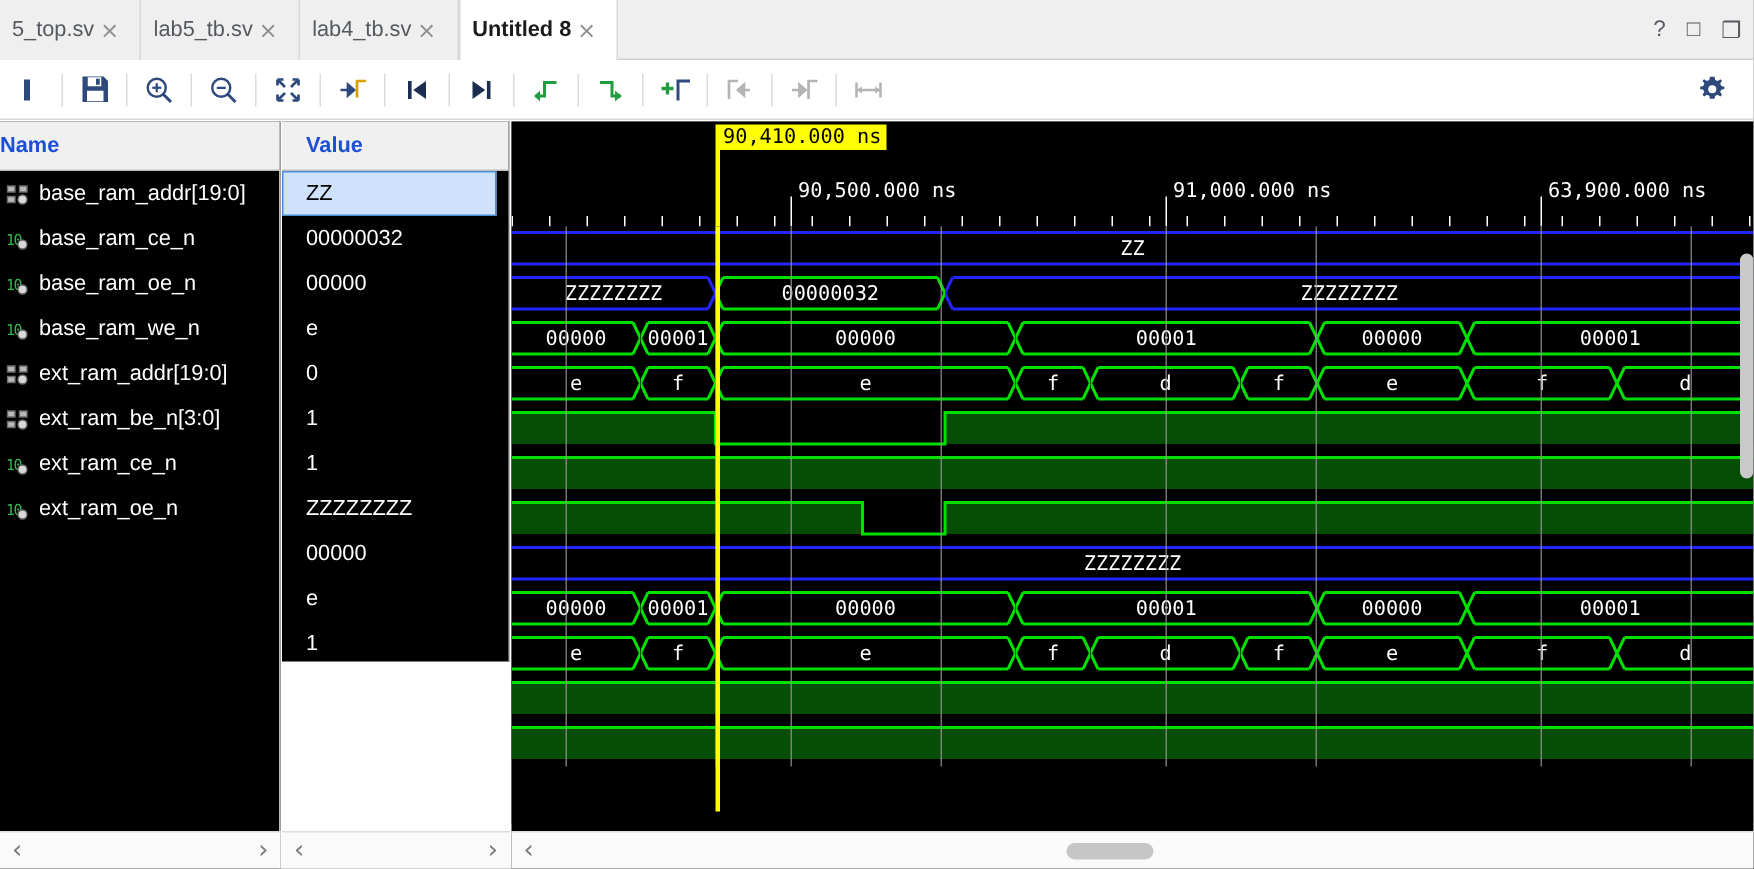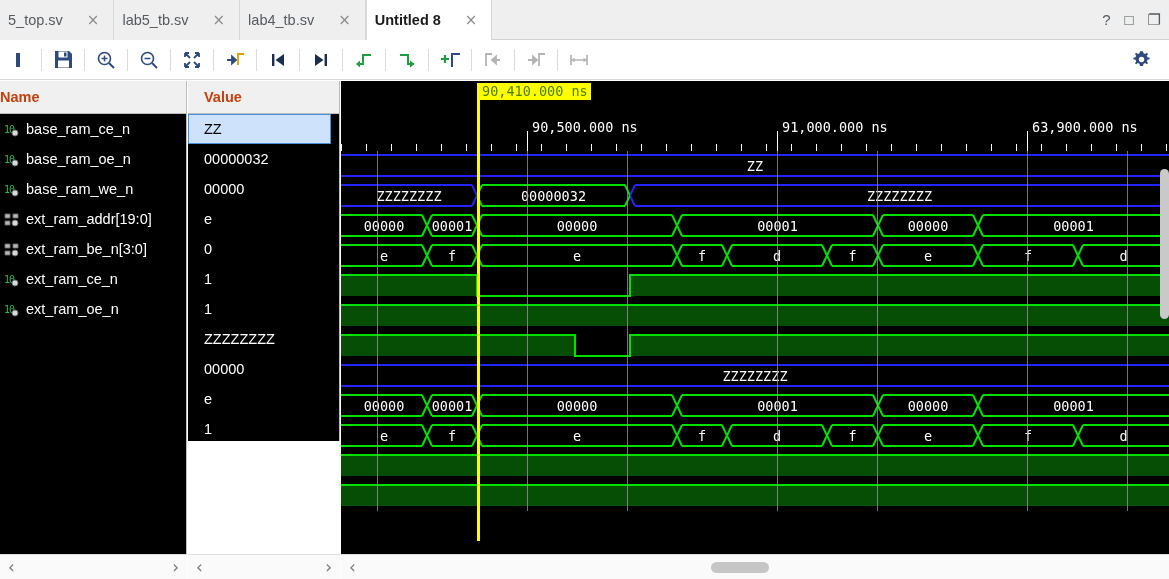--- a/index.html
+++ b/index.html
@@ -12,21 +12,21 @@
   }
   #app { position: relative; width: 1169px; height: 579px; }
 
   
   .tabbar {
     position: absolute; left: 0; top: 0; width: 1169px; height: 40px;
     background: #efefef; border-bottom: 1px solid #d0d0d0;
     display: flex; align-items: stretch;
   }
   .tab {
-    display: flex; align-items: center; gap: 21px;
+    display: flex; align-items: center; gap: 1px;
     padding: 0 11px 0 8px; height: 40px;
     font-size: 14.5px; color: #555a60;
     border-right: 1px solid #d8d8d8;
     background: #efefef; position: relative;
     white-space: nowrap;
   }
   .tab.active {
     background: #ffffff; color: #1b1b1b; font-weight: bold;
     border-right: 1px solid #d8d8d8;
     border-left: 1px solid #d8d8d8;
@@ -66,21 +66,21 @@
     background: #000000; border-right: 1px solid #bcbcbc;
   }
   .pane-wave {
     position: absolute; left: 341px; top: 81px; width: 828px; height: 498px;
     background: #000000; overflow: hidden;
   }
 
   .colhead {
     height: 33px; background: #f0f0f0; border-bottom: 1px solid #bcbcbc;
     display: flex; align-items: center;
-    font-size: 14.5px; font-weight: bold; color: #c2410c;
+    font-size: 14.5px; font-weight: bold; color: #1d4ed8;
   }
   .colhead.names { padding-left: 0px; }
   .colhead.values { padding-left: 16px; }
 
   .rows { position: relative; }
   .row {
     height: 30px; display: flex; align-items: center;
     font-size: 14.5px; color: #ffffff;
     font-family: "Liberation Sans", sans-serif;
     white-space: nowrap;
@@ -108,21 +108,21 @@
   .wave-body { position: relative; background: #000; height: 398px; }
   .tick { position: absolute; bottom: 0; width: 1px; background: #ffffff; }
   .tlabel-t {
     position: absolute; color: #ffffff; font-size: 13.5px;
     font-family: "DejaVu Sans Mono", monospace; white-space: nowrap;
   }
   .cursor {
     position: absolute; top: 0; width: 3px; background: #ffff00; z-index: 40;
   }
   .cursor-label {
-    position: absolute; background: #ffff00; color: #4d7c0f;
+    position: absolute; background: #ffff00; color: #000000;
     font-family: "DejaVu Sans Mono", monospace; font-size: 13.5px;
     padding: 1px 3px 1px 2px; white-space: nowrap; z-index: 41;
     line-height: 15px;
   }
   .wrow { position: absolute; left: 0; width: 828px; height: 30px; }
   .gridline { position: absolute; width: 1px; background: #9a9a9a; opacity: .75; }
 
   .bus { position: absolute; top: 0; height: 30px; overflow: hidden; }
   .bus svg { position: absolute; left: 0; top: 0; display: block; }
   .bustext {
@@ -307,20 +307,29 @@
         <circle cx="9.5" cy="9.5" r="2.7" fill="#ffffff"></circle>
       </svg>
     </div>
   </div>
 
   <div class="pane-names">
     <div class="colhead names">
       <span style="padding-left:0px">Name</span>
     </div>
     <div class="rows" id="names-host">
+        <div class="row names">
+          <span class="sicon">
+            <svg width="15" height="15" viewBox="0 0 15 15">
+              <path d="M1 2 h5 v4 h-5z M9 2 h5 v4 h-5z M1 9 h5 v4 h-5z" fill="#b9b9b9" stroke="#6a6a6a" stroke-width=".9"></path>
+              <circle cx="11" cy="11" r="3" fill="#d8d8d8" stroke="#6a6a6a" stroke-width=".9"></circle>
+            </svg>
+          </span>
+          <span>base_ram_addr[19:0]</span>
+        </div>
         <div class="row names">
           <span class="sicon">
             <svg width="15" height="15" viewBox="0 0 15 15">
               <text x="0" y="11" font-family="DejaVu Sans Mono, monospace" font-size="10" fill="#34b34c">1</text>
               <text x="5" y="11" font-family="DejaVu Sans Mono, monospace" font-size="10" fill="#34b34c">0</text>
               <circle cx="11" cy="11" r="3" fill="#d8d8d8" stroke="#6a6a6a" stroke-width=".9"></circle>
             </svg>
           </span>
           <span>base_ram_ce_n</span>
         </div>

